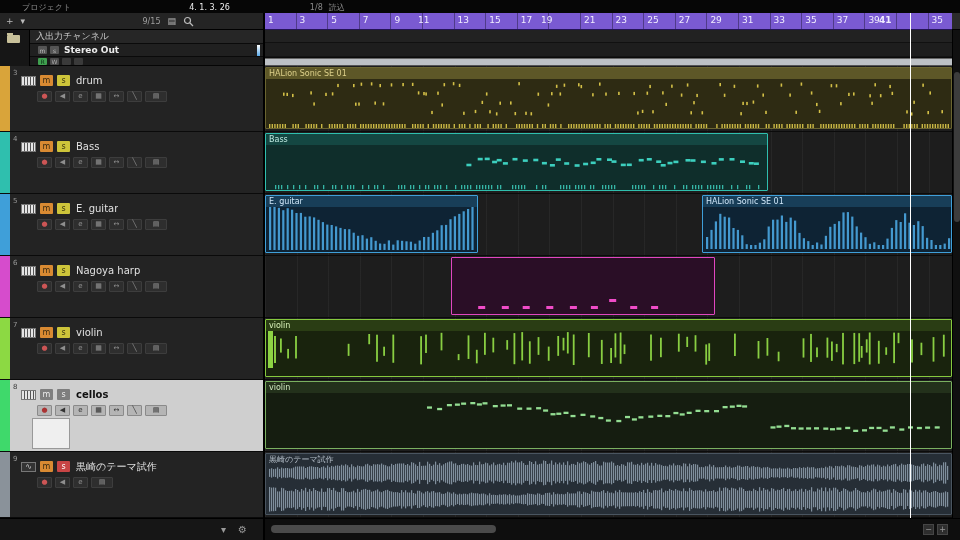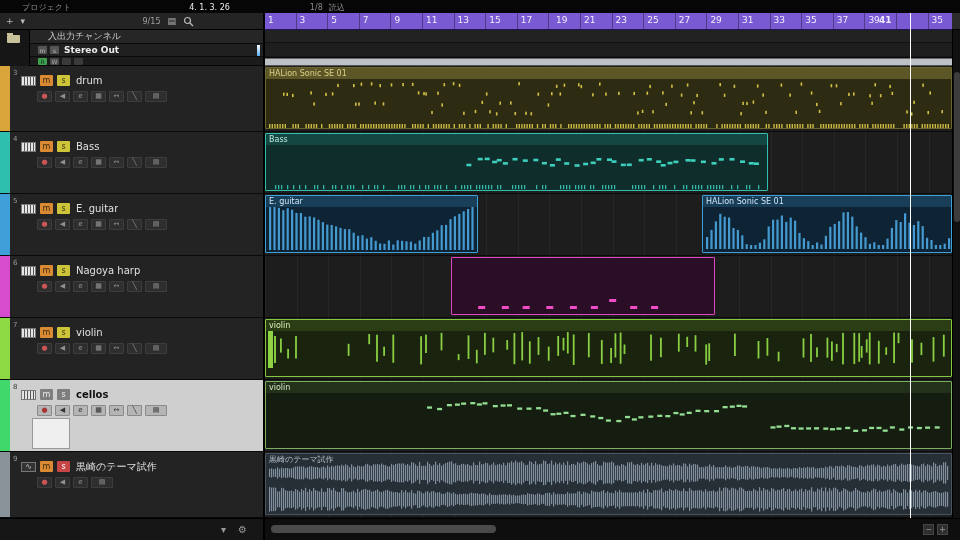--- a/index.html
+++ b/index.html
@@ -21,21 +21,21 @@
   .tl-header{position:absolute;top:0;left:0;right:0;height:17px;background:#242424;border-bottom:1px solid #000;display:flex;align-items:center;padding:0 6px;gap:7px;font-size:9px;color:#bbb}
   .hbtn{cursor:default;line-height:1}
   .hcount{margin-left:auto;font-size:8px;color:#9f9f9f}
   .hspacer{width:56px}
   .searchsvg{display:block}
 
   .io-left{position:absolute;top:17px;left:0;width:30px;height:36px;background:#161616;border-right:1px solid #000;z-index:1}
   .folder-ic{position:absolute;left:7px;top:5px;width:13px;height:8px;background:#c8c19a;border-radius:1px}
   .folder-ic::before{content:"";position:absolute;left:0;top:-2px;width:6px;height:2px;background:#c8c19a}
   .io-row{position:absolute;left:0;right:0;display:flex;align-items:center}
-  .io-folder{top:17px;height:14px;background:#262626;border-bottom:1px solid #0a0a0a;padding-left:48px;gap:4px;font-size:9px;color:#cfcfcf}
+  .io-folder{top:17px;height:14px;background:#262626;border-bottom:1px solid #0a0a0a;padding-left:36px;gap:4px;font-size:9px;color:#cfcfcf}
   .io-stereo{top:31px;height:13px;background:#202020;border-bottom:1px solid #0a0a0a;padding-left:38px;gap:3px}
   .io-stereo .lbl{font-size:9px;color:#ececec;font-weight:bold;margin-left:2px}
   .tiny{width:9px;height:8px;background:#555;color:#bbb;font-size:6px;display:flex;align-items:center;justify-content:center;border-radius:1px}
   .meter{position:absolute;right:3px;top:1px;width:3px;height:11px;background:linear-gradient(180deg,#ffffff,#58a8e8)}
   .io-sub{top:44px;height:9px;background:#1b1b1b;border-bottom:1px solid #050505;padding-left:38px;gap:3px}
   .auto{width:9px;height:7px;font-size:6px;display:flex;align-items:center;justify-content:center;border-radius:1px}
   .auto-r{background:#3f9f4f;color:#0b3014}
   .auto-w{background:#4a4a4a;color:#aaa}
   .auto-p{width:9px;height:7px;background:#3a3a3a;border-radius:1px}
 
@@ -288,25 +288,25 @@
       </div>
     </div>
 
     <div class="arrange" id="arrange">
       <div class="ruler" id="ruler">
           <span class="rtick" style="left: 3px;">1</span>
           <span class="rtick" style="left: 34.6px;">3</span>
           <span class="rtick" style="left: 66.2px;">5</span>
           <span class="rtick" style="left: 97.8px;">7</span>
           <span class="rtick" style="left: 129.4px;">9</span>
-          <span class="rtick" style="left: 161px;">11</span>
+          <span class="rtick" style="left: 153px;">11</span>
           <span class="rtick" style="left: 192.6px;">13</span>
           <span class="rtick" style="left: 224.2px;">15</span>
           <span class="rtick" style="left: 255.8px;">17</span>
-          <span class="rtick" style="left: 291px; text-align: right;">19</span>
+          <span class="rtick" style="left: 276px; text-align: right;">19</span>
           <span class="rtick" style="left: 319px;">21</span>
           <span class="rtick" style="left: 350.6px;">23</span>
           <span class="rtick" style="left: 382.2px;">25</span>
           <span class="rtick" style="left: 413.8px;">27</span>
           <span class="rtick" style="left: 445.4px;">29</span>
           <span class="rtick" style="left: 477px;">31</span>
           <span class="rtick" style="left: 508.6px;">33</span>
           <span class="rtick" style="left: 540.2px;">35</span>
           <span class="rtick" style="left: 571.8px;">37</span>
           <span class="rtick" style="left: 603.4px;">39</span>

